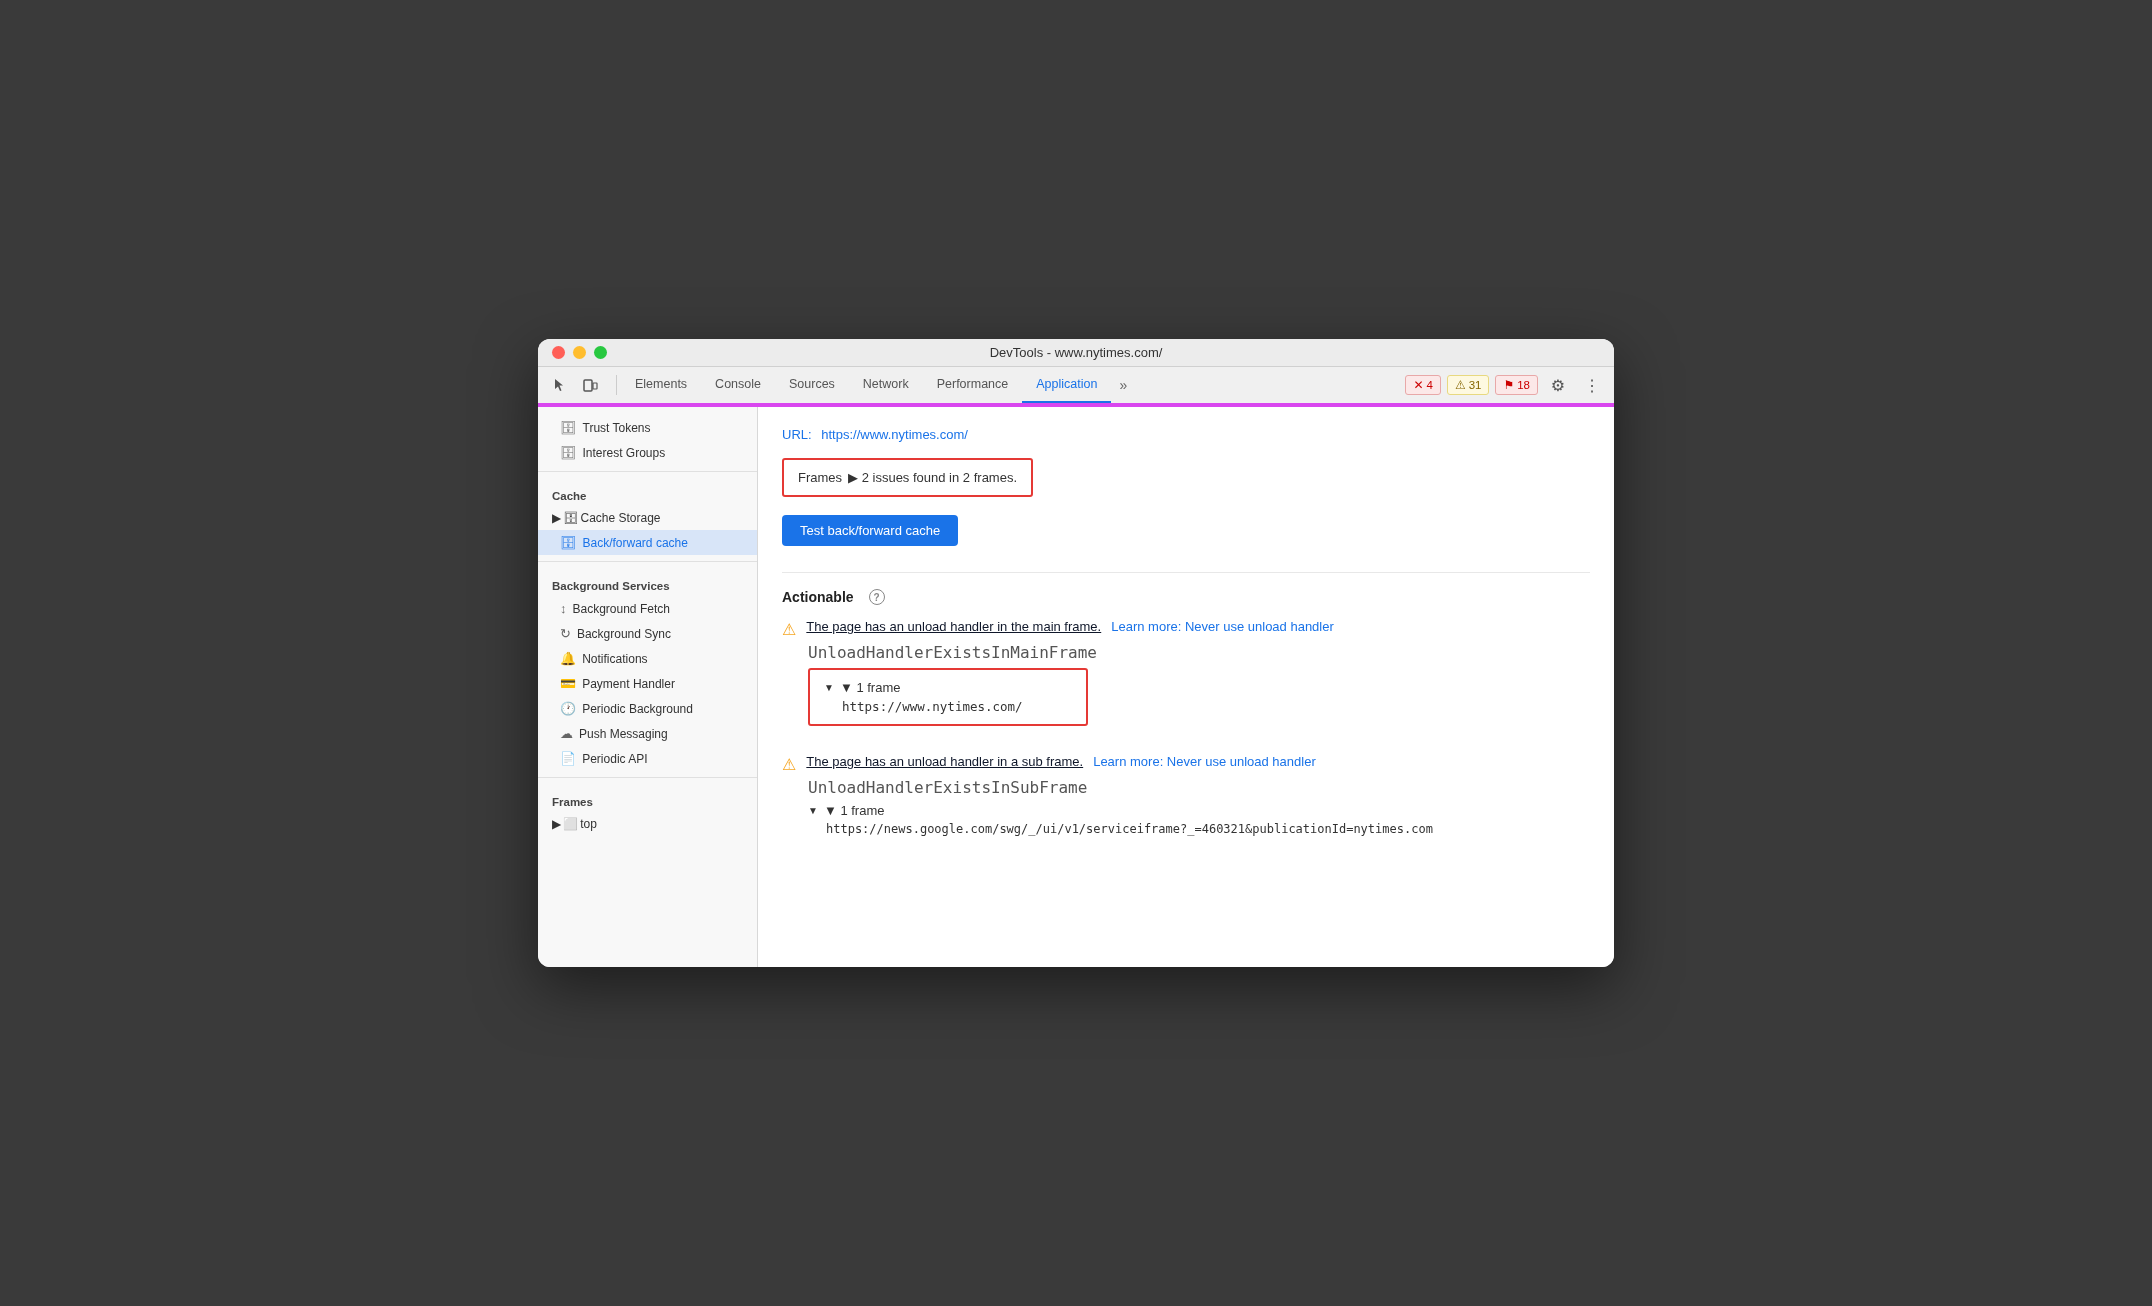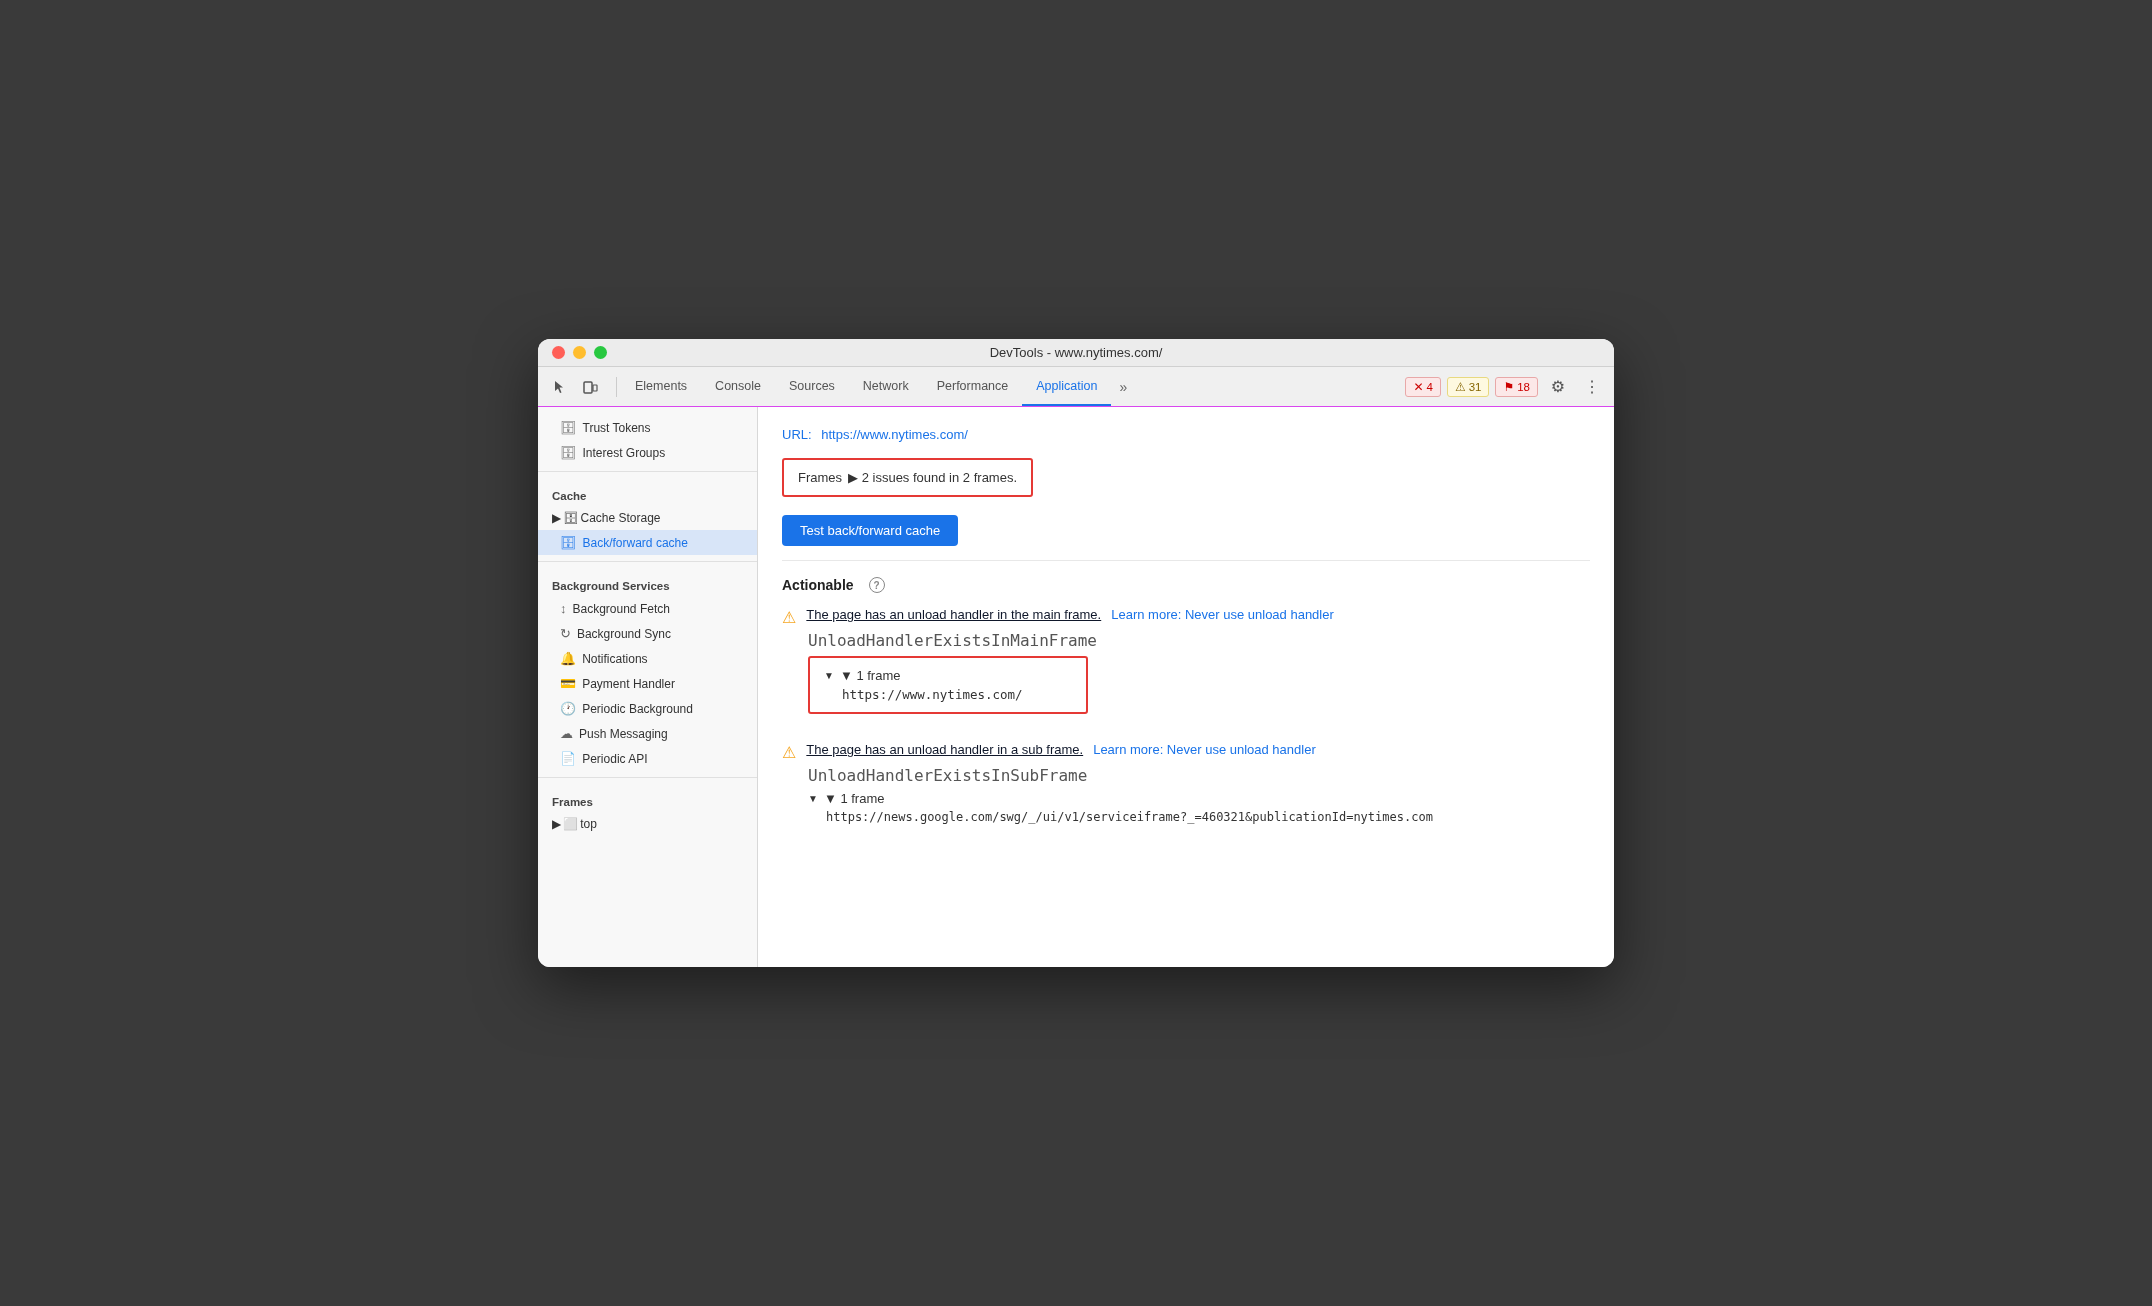--- a/index.html
+++ b/index.html
@@ -48,21 +48,21 @@
       left: 50%;
       transform: translateX(-50%);
       font-size: 13px;
       color: #333;
       font-weight: 500;
     }
 
     
     .devtools-toolbar {
       background: #f0f0f0;
-      border-bottom: 1px solid #d946ef;
+      border-bottom: 4px solid #d946ef;
       display: flex;
       align-items: center;
       height: 40px;
       padding: 0 8px;
     }
     .toolbar-icons {
       display: flex;
       gap: 2px;
       margin-right: 8px;
     }
@@ -228,21 +228,21 @@
     }
 
     .test-btn {
       background: #1a73e8;
       color: white;
       border: none;
       border-radius: 4px;
       padding: 8px 18px;
       font-size: 13px;
       cursor: pointer;
-      margin-bottom: 10px;
+      margin-bottom: 22px;
       font-weight: 500;
     }
 
     .section-divider {
       border: none;
       border-top: 1px solid #e8e8e8;
       margin: 4px 0 16px 0;
     }
 
     .actionable-header {

